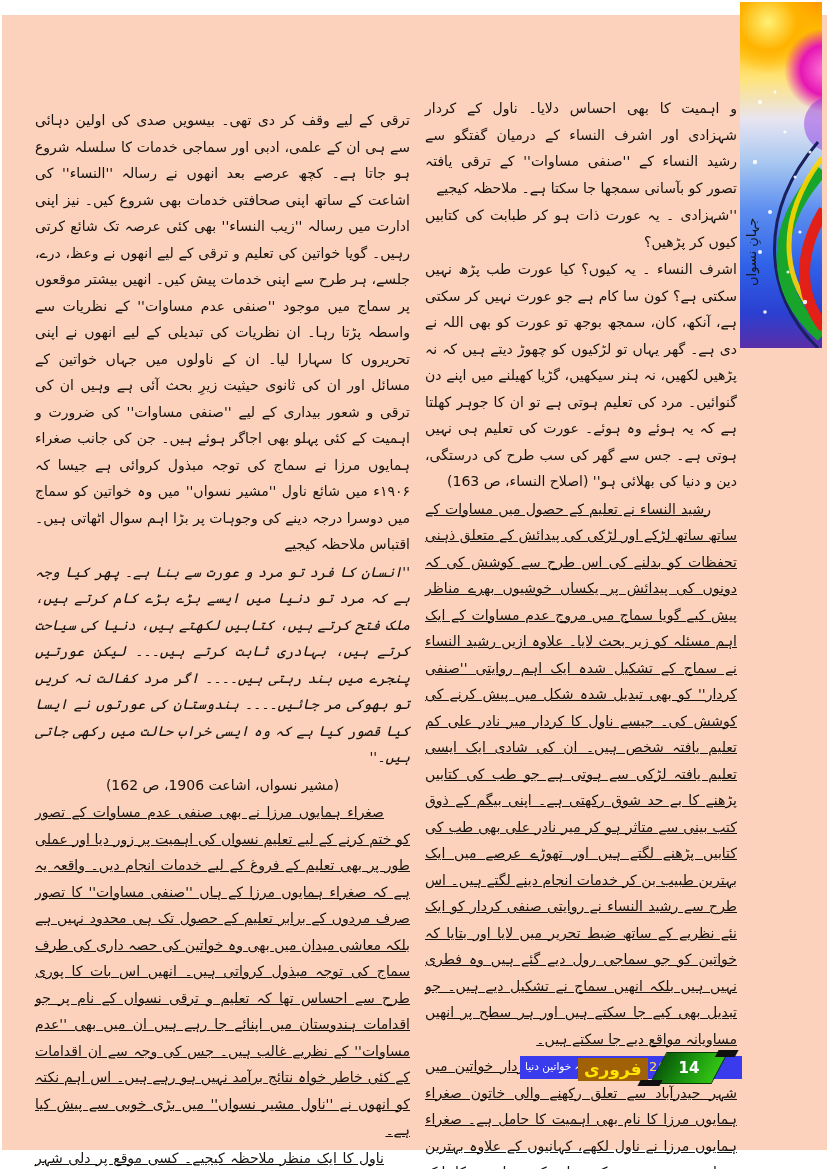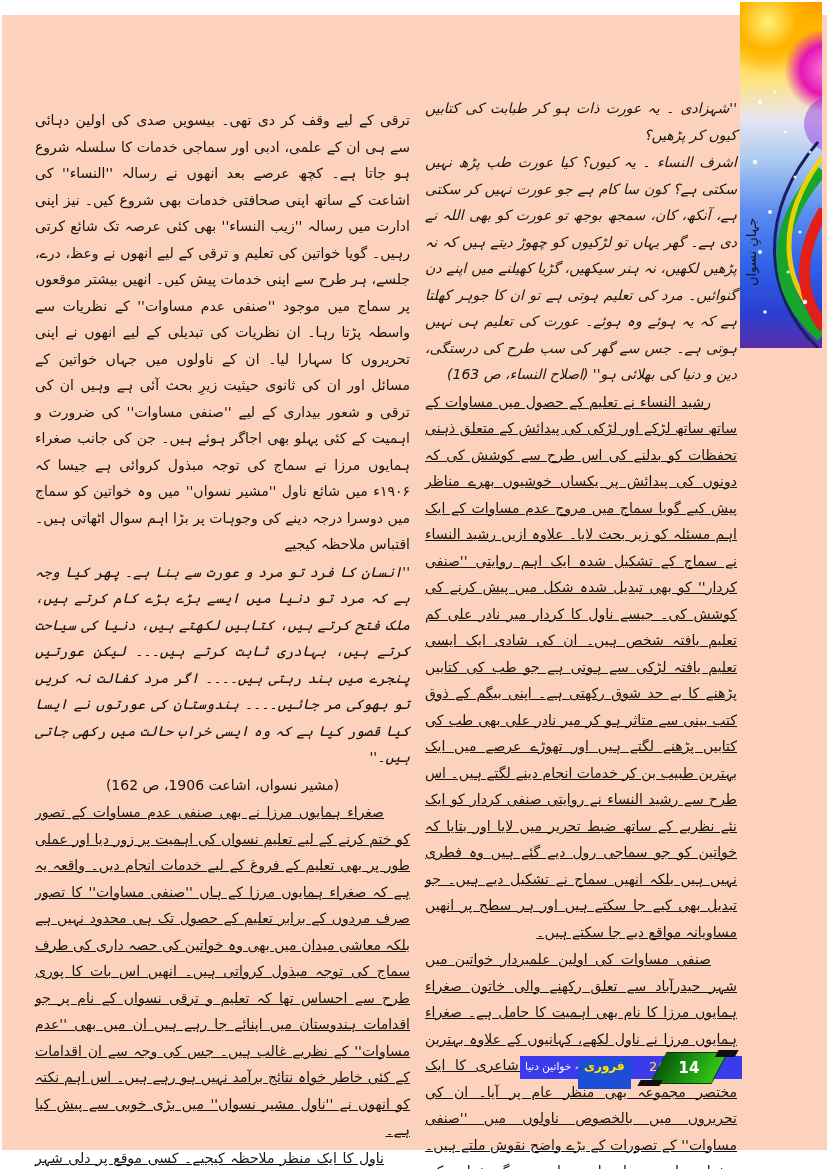--- a/index.html
+++ b/index.html
@@ -15,32 +15,32 @@
   
   .cols {
     position:absolute; left:35px; top:95px; width:702px;
     direction:rtl; display:flex; gap:15px;
     color:#17120e; font-size:14px; line-height:26.5px; text-align:justify;
   }
   .col-first  { width:312px; }
   .col-second { width:375px; padding-top:12px; }
   .cols p { margin:0 0 1px 0; }
   .indent { text-indent:26px;text-decoration:underline; }
-  .quote  { margin-right:22px; margin-left:4px;font-style:italic; }
+  .quote  { margin-right:22px; margin-left:4px; }
   .quote2 { margin-right:30px; margin-left:24px;font-style:italic; }
   .cite   { text-align:center; }
 
   
   .footer {
     position:absolute; left:520px; top:1056px; width:222px; height:23px;
     background:#3b3bee;
   }
   .footer .mag   { position:absolute; left:5px;  top:4px; color:#ffffff; font-size:10.5px; white-space:nowrap; }
-  .footer .month { position:absolute; left:58px; top:1.5px; background:#1d4ed8; color:#ffe400;
-                   font-size:12px; font-weight:bold; padding:1px 6px 16px 6px; }
+  .footer .month { position:absolute; left:58px; top:1.5px; background:#a16207; color:#ffe400;
+                   font-size:17px; font-weight:bold; padding:1px 6px 2px 6px; }
   .footer .year  { position:absolute; left:101px; top:3px; color:#fde047; font-size:13px; letter-spacing:1px;margin-left:28px; }
   .badge {
     position:absolute; left:138px; top:-4px; width:60px; height:30px;
     background:linear-gradient(90deg,#0a5c0a 0%,#1d9a10 55%,#34c414 100%);
     transform:skewX(-28deg); border:1px solid #073807;
   }
   .badge::before { content:""; position:absolute; left:-12px; bottom:-3px; width:22px; height:6px; background:#101010; }
   .badge::after  { content:""; position:absolute; right:-10px; top:-3px;  width:20px; height:7px; background:#101010; }
   .badge .num {
     display:block; transform:skewX(28deg); color:#ffffff; font-weight:bold;
@@ -97,20 +97,21 @@
       <circle cx="65" cy="300" r="2.2"></circle>
     <circle cx="35" cy="90" r="1.4"></circle>
       <circle cx="70" cy="150" r="1.6"></circle>
       <circle cx="25" cy="310" r="1.8"></circle>
   </g>
   <text transform="rotate(-90 16 284)" x="16" y="284" font-size="13" fill="#141414" font-family="DejaVu Sans, sans-serif">جہانِ نسواں</text>
 </svg>
 
 <div class="cols">
   <div class="col-first">
+    <p>و اہمیت کا بھی احساس دلایا۔ ناول کے کردار شہزادی اور اشرف النساء کے درمیان گفتگو سے رشید النساء کے ''صنفی مساوات'' کے ترقی یافتہ تصور کو بآسانی سمجھا جا سکتا ہے۔ ملاحظہ کیجیے</p>
     <p class="quote">''شہزادی ۔ یہ عورت ذات ہو کر طبابت کی کتابیں کیوں کر پڑھیں؟</p>
     <p class="quote">اشرف النساء ۔ یہ کیوں؟ کیا عورت طب پڑھ نہیں سکتی ہے؟ کون سا کام ہے جو عورت نہیں کر سکتی ہے، آنکھ، کان، سمجھ بوجھ تو عورت کو بھی اللہ نے دی ہے۔ گھر یہاں تو لڑکیوں کو چھوڑ دیتے ہیں کہ نہ پڑھیں لکھیں، نہ ہنر سیکھیں، گڑیا کھیلنے میں اپنے دن گنوائیں۔ مرد کی تعلیم ہوتی ہے تو ان کا جوہر کھلتا ہے کہ یہ ہوئے وہ ہوئے۔ عورت کی تعلیم ہی نہیں ہوتی ہے۔ جس سے گھر کی سب طرح کی درستگی، دین و دنیا کی بھلائی ہو'' (اصلاح النساء، ص 163)</p>
     <p class="indent">رشید النساء نے تعلیم کے حصول میں مساوات کے ساتھ ساتھ لڑکے اور لڑکی کی پیدائش کے متعلق ذہنی تحفظات کو بدلنے کی اس طرح سے کوشش کی کہ دونوں کی پیدائش پر یکساں خوشیوں بھرے مناظر پیش کیے گویا سماج میں مروج عدم مساوات کے ایک اہم مسئلہ کو زیر بحث لایا۔ علاوہ ازیں رشید النساء نے سماج کے تشکیل شدہ ایک اہم روایتی ''صنفی کردار'' کو بھی تبدیل شدہ شکل میں پیش کرنے کی کوشش کی۔ جیسے ناول کا کردار میر نادر علی کم تعلیم یافتہ شخص ہیں۔ ان کی شادی ایک ایسی تعلیم یافتہ لڑکی سے ہوتی ہے جو طب کی کتابیں پڑھنے کا بے حد شوق رکھتی ہے۔ اپنی بیگم کے ذوق کتب بینی سے متاثر ہو کر میر نادر علی بھی طب کی کتابیں پڑھنے لگتے ہیں اور تھوڑے عرصے میں ایک بہترین طبیب بن کر خدمات انجام دینے لگتے ہیں۔ اس طرح سے رشید النساء نے روایتی صنفی کردار کو ایک نئے نظریے کے ساتھ ضبط تحریر میں لایا اور بتایا کہ خواتین کو جو سماجی رول دیے گئے ہیں وہ فطری نہیں ہیں بلکہ انھیں سماج نے تشکیل دیے ہیں۔ جو تبدیل بھی کیے جا سکتے ہیں اور ہر سطح پر انھیں مساویانہ مواقع دیے جا سکتے ہیں۔</p>
     <p class="indent">صنفی مساوات کی اولین علمبردار خواتین میں شہر حیدرآباد سے تعلق رکھنے والی خاتون صغراء ہمایوں مرزا کا نام بھی اہمیت کا حامل ہے۔ صغراء ہمایوں مرزا نے ناول لکھے، کہانیوں کے علاوہ بہترین مضامین بھی تحریر کیے۔ ان کی شاعری کا ایک مختصر مجموعہ بھی منظر عام پر آیا۔ ان کی تحریروں میں بالخصوص ناولوں میں ''صنفی مساوات'' کے تصورات کے بڑے واضح نقوش ملتے ہیں۔ صغراء ہمایوں مرزا نے اپنی تمام تر زندگی خواتین کی تعلیم</p>
   </div>
   <div class="col-second">
     <p>ترقی کے لیے وقف کر دی تھی۔ بیسویں صدی کی اولین دہائی سے ہی ان کے علمی، ادبی اور سماجی خدمات کا سلسلہ شروع ہو جاتا ہے۔ کچھ عرصے بعد انھوں نے رسالہ ''النساء'' کی اشاعت کے ساتھ اپنی صحافتی خدمات بھی شروع کیں۔ نیز اپنی ادارت میں رسالہ ''زیب النساء'' بھی کئی عرصہ تک شائع کرتی رہیں۔ گویا خواتین کی تعلیم و ترقی کے لیے انھوں نے وعظ، درے، جلسے، ہر طرح سے اپنی خدمات پیش کیں۔ انھیں بیشتر موقعوں پر سماج میں موجود ''صنفی عدم مساوات'' کے نظریات سے واسطہ پڑتا رہا۔ ان نظریات کی تبدیلی کے لیے انھوں نے اپنی تحریروں کا سہارا لیا۔ ان کے ناولوں میں جہاں خواتین کے مسائل اور ان کی ثانوی حیثیت زیرِ بحث آئی ہے وہیں ان کی ترقی و شعور بیداری کے لیے ''صنفی مساوات'' کی ضرورت و اہمیت کے کئی پہلو بھی اجاگر ہوئے ہیں۔ جن کی جانب صغراء ہمایوں مرزا نے سماج کی توجہ مبذول کروائی ہے جیسا کہ ۱۹۰۶ء میں شائع ناول ''مشیر نسواں'' میں وہ خواتین کو سماج میں دوسرا درجہ دینے کی وجوہات پر بڑا اہم سوال اٹھاتی ہیں۔ اقتباس ملاحظہ کیجیے</p>
     <p class="quote2">''انسان کا فرد تو مرد و عورت سے بنا ہے۔ پھر کیا وجہ ہے کہ مرد تو دنیا میں ایسے بڑے بڑے کام کرتے ہیں، ملک فتح کرتے ہیں، کتابیں لکھتے ہیں، دنیا کی سیاحت کرتے ہیں، بہادری ثابت کرتے ہیں۔۔۔ لیکن عورتیں پنجرے میں بند رہتی ہیں۔۔۔۔ اگر مرد کفالت نہ کریں تو بھوکی مر جائیں۔۔۔۔ ہندوستان کی عورتوں نے ایسا کیا قصور کیا ہے کہ وہ ایسی خراب حالت میں رکھی جاتی ہیں۔''</p>
     <p class="cite">(مشیر نسواں، اشاعت 1906، ص 162)</p>
     <p class="indent">صغراء ہمایوں مرزا نے بھی صنفی عدم مساوات کے تصور کو ختم کرنے کے لیے تعلیم نسواں کی اہمیت پر زور دیا اور عملی طور پر بھی تعلیم کے فروغ کے لیے خدمات انجام دیں۔ واقعہ یہ ہے کہ صغراء ہمایوں مرزا کے ہاں ''صنفی مساوات'' کا تصور صرف مردوں کے برابر تعلیم کے حصول تک ہی محدود نہیں ہے بلکہ معاشی میدان میں بھی وہ خواتین کی حصہ داری کی طرف سماج کی توجہ مبذول کرواتی ہیں۔ انھیں اس بات کا پوری طرح سے احساس تھا کہ تعلیم و ترقی نسواں کے نام پر جو اقدامات ہندوستان میں اپنائے جا رہے ہیں ان میں بھی ''عدم مساوات'' کے نظریے غالب ہیں۔ جس کی وجہ سے ان اقدامات کے کئی خاطر خواہ نتائج برآمد نہیں ہو رہے ہیں۔ اس اہم نکتہ کو انھوں نے ''ناول مشیر نسواں'' میں بڑی خوبی سے پیش کیا ہے۔</p>

